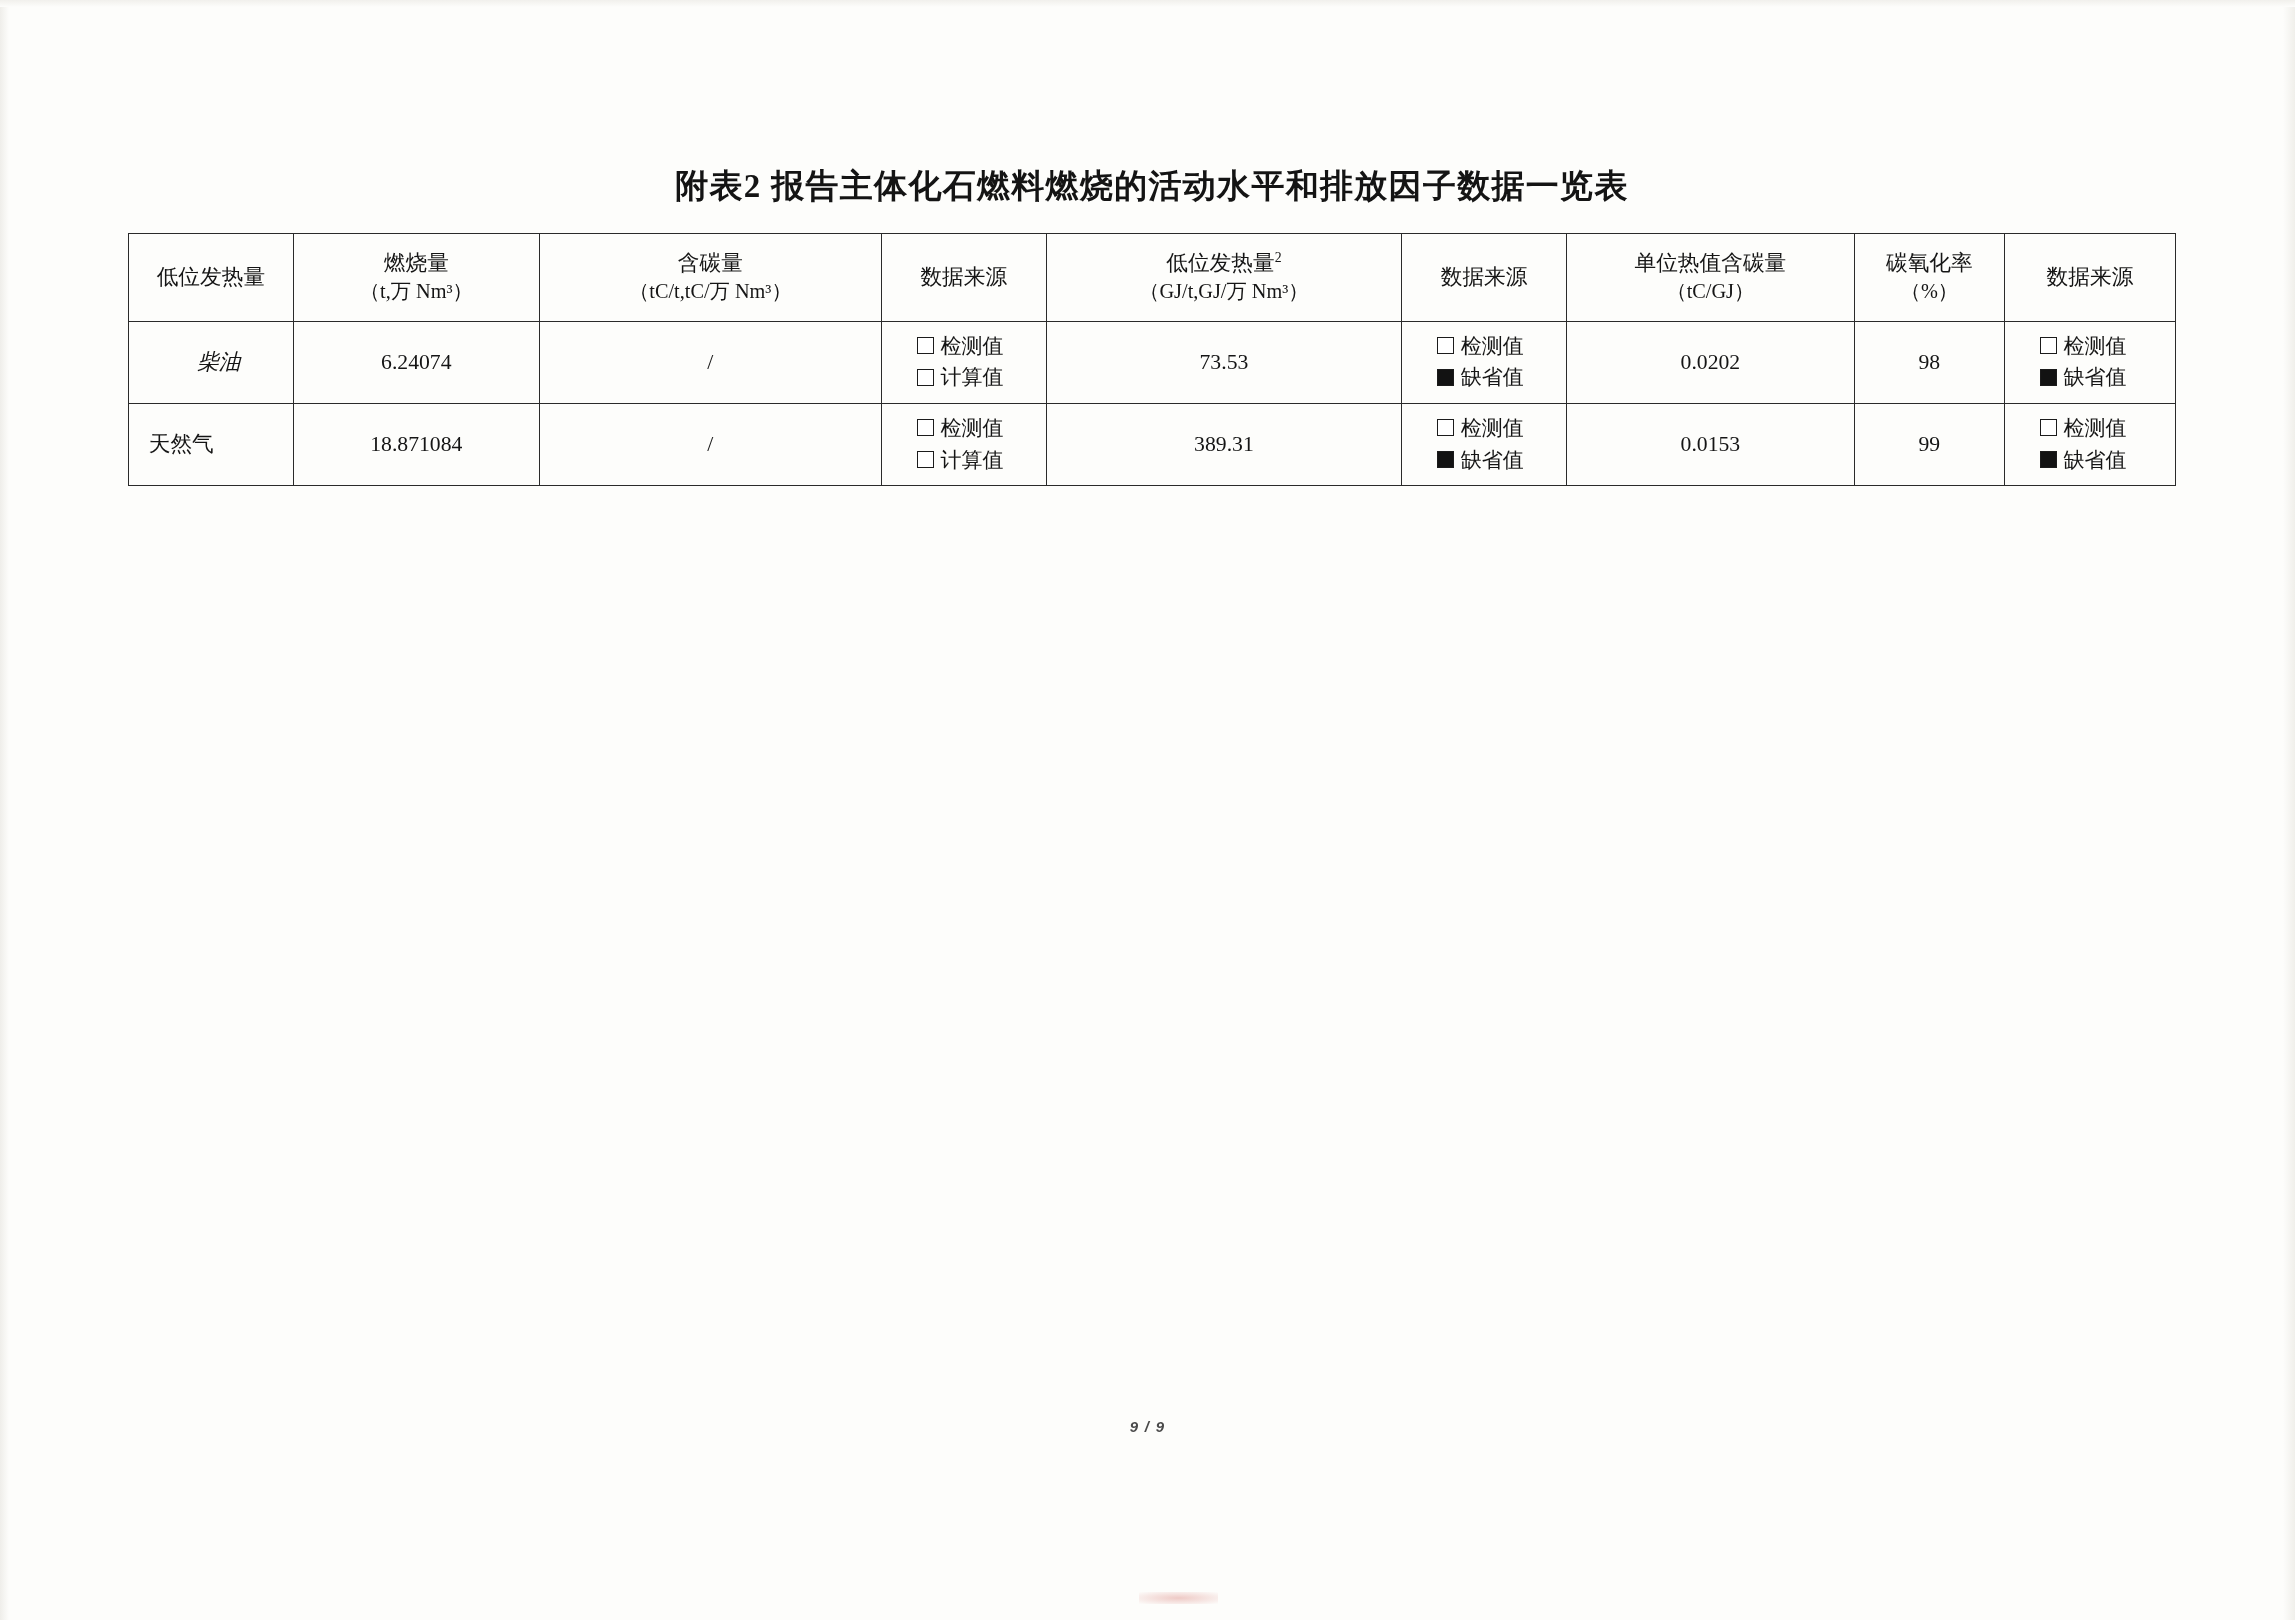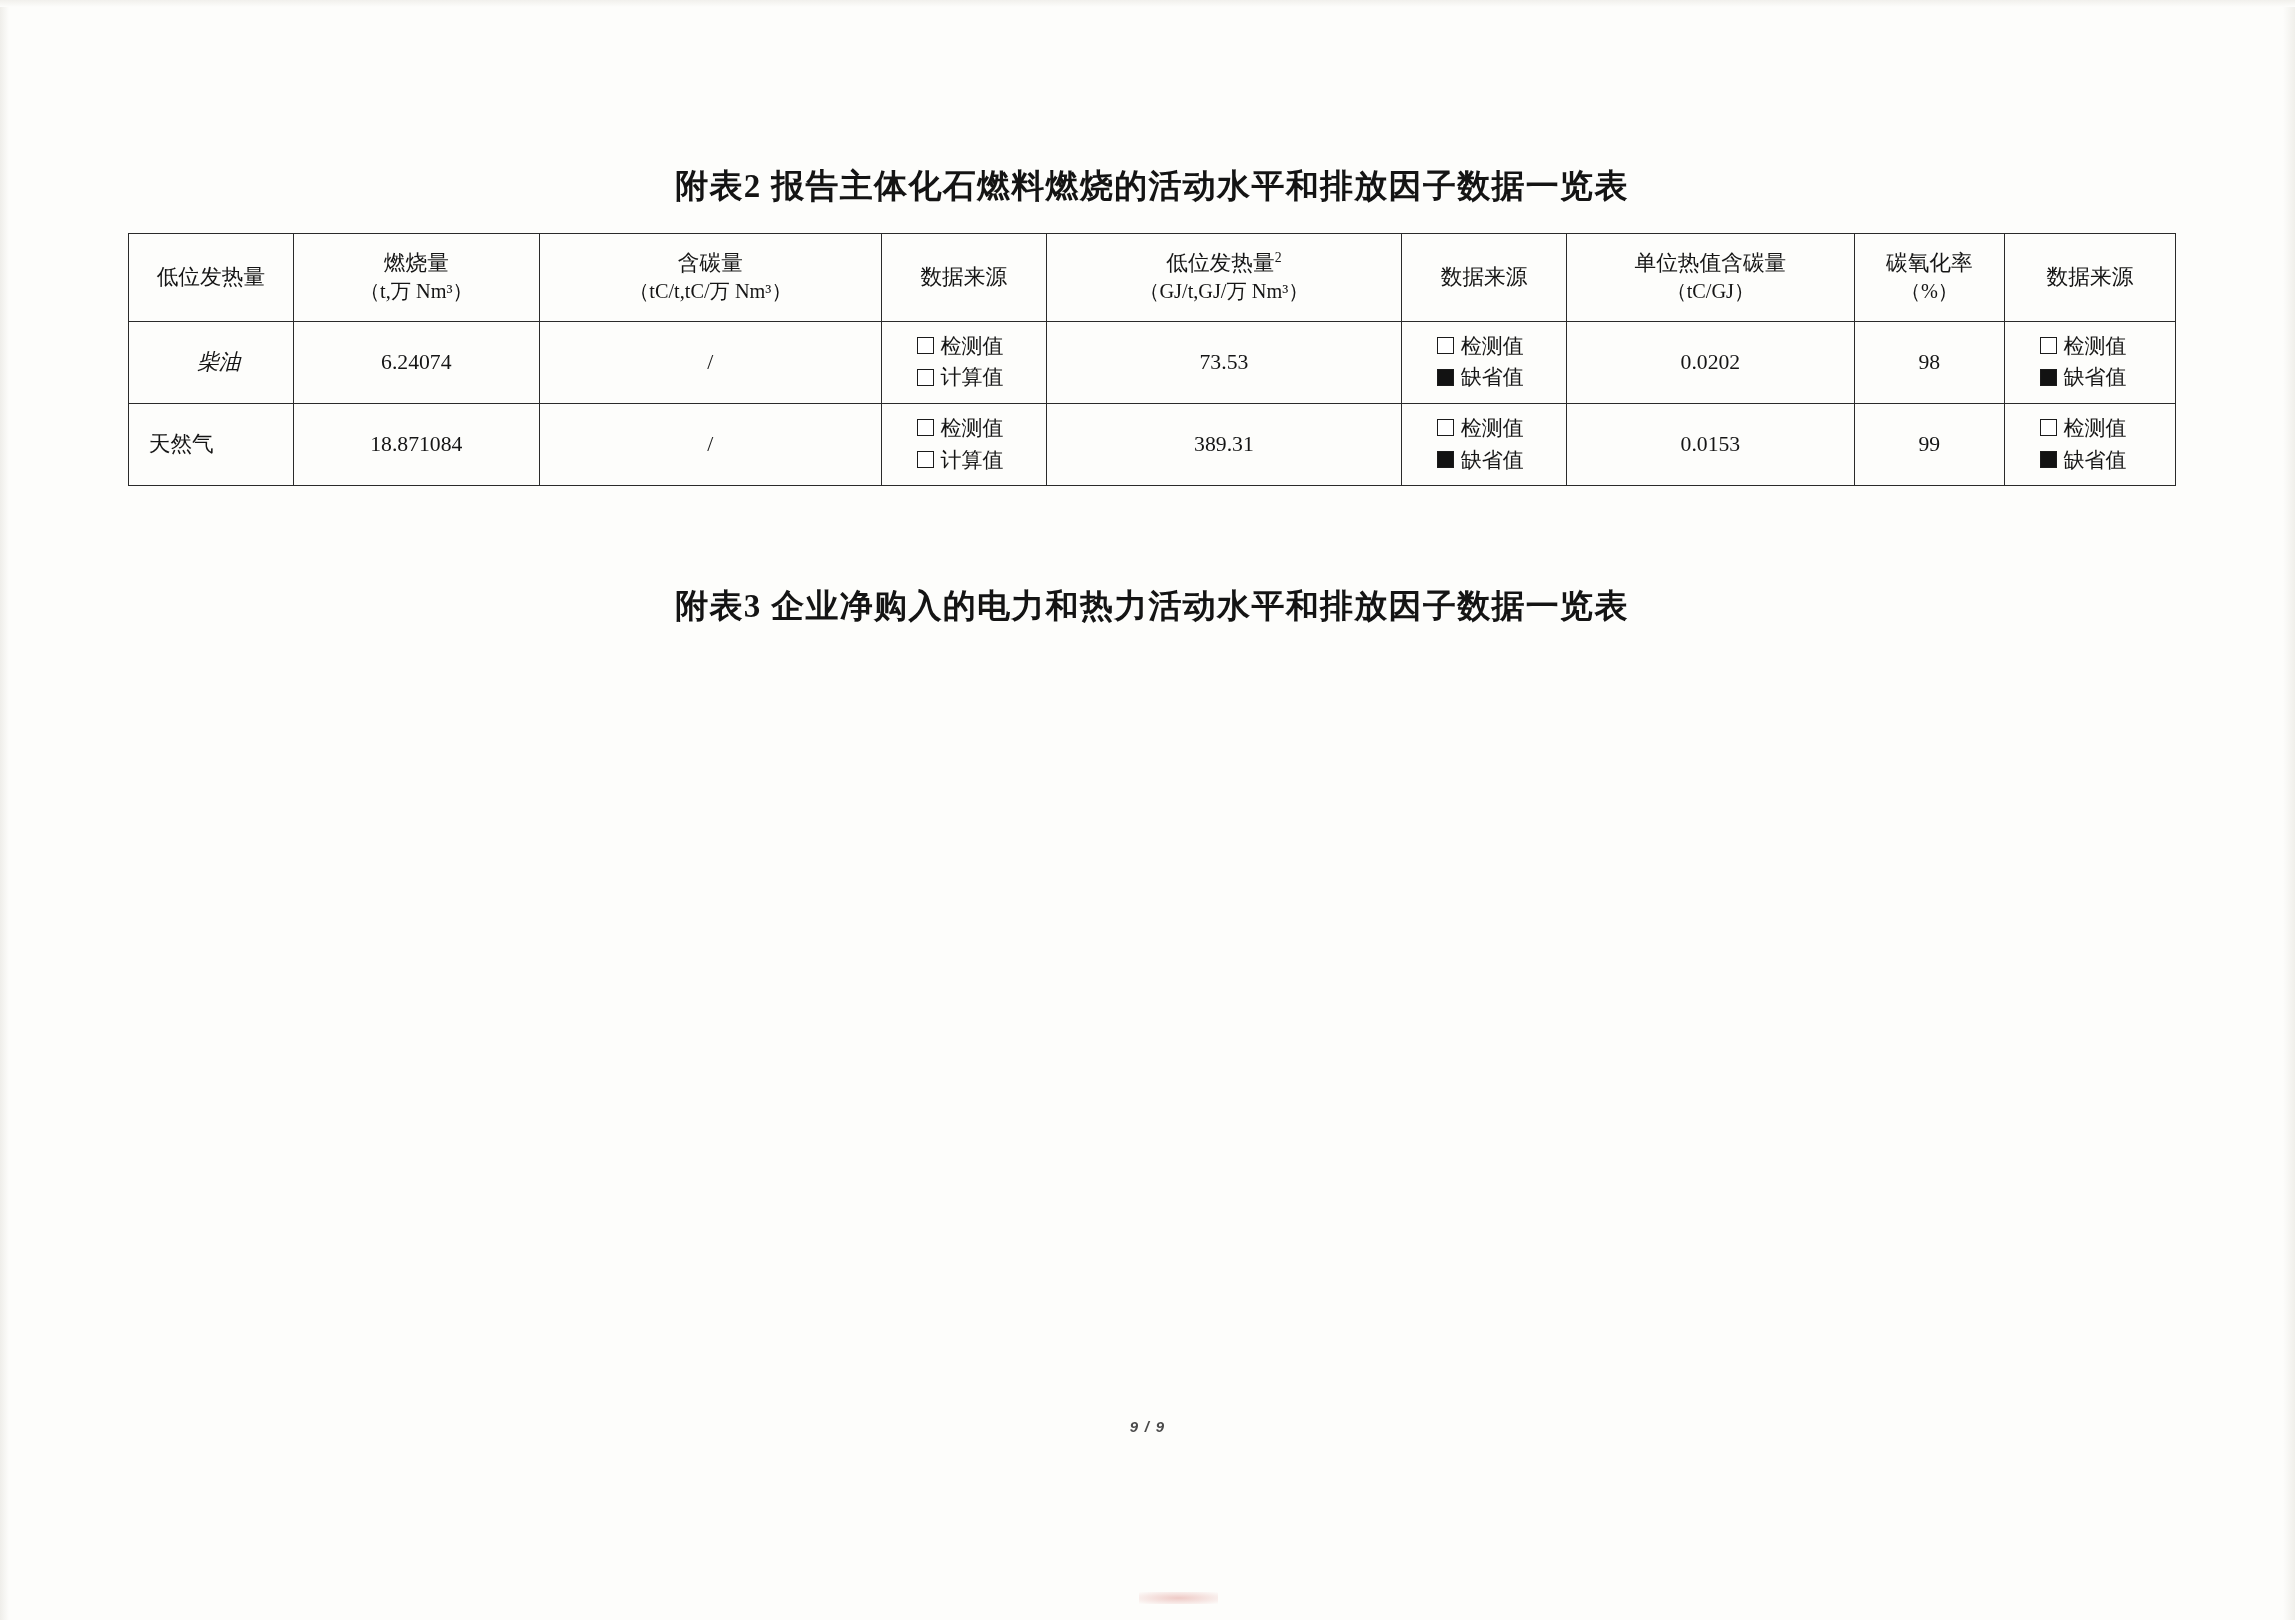--- a/index.html
+++ b/index.html
@@ -247,21 +247,20 @@
           <td class="src-cell">
             <span class="src-opt"><span class="box"></span><span>检测值</span></span>
             <span class="src-opt"><span class="box checked"></span><span>缺省值</span></span>
           </td>
         </tr>
       </tbody>
     </table>
 
     <div class="spacer-between"></div>
 
-    <div class="table-title">附表3 企业净购入的电力和热力活动水平和排放因子数据一览表</div>
 
     <table id="table3">
       <colgroup>
         <col style="width:394px">
         <col style="width:407px">
         <col style="width:407px">
         <col style="width:394px">
         <col style="width:446px">
       </colgroup>
       <tbody>

